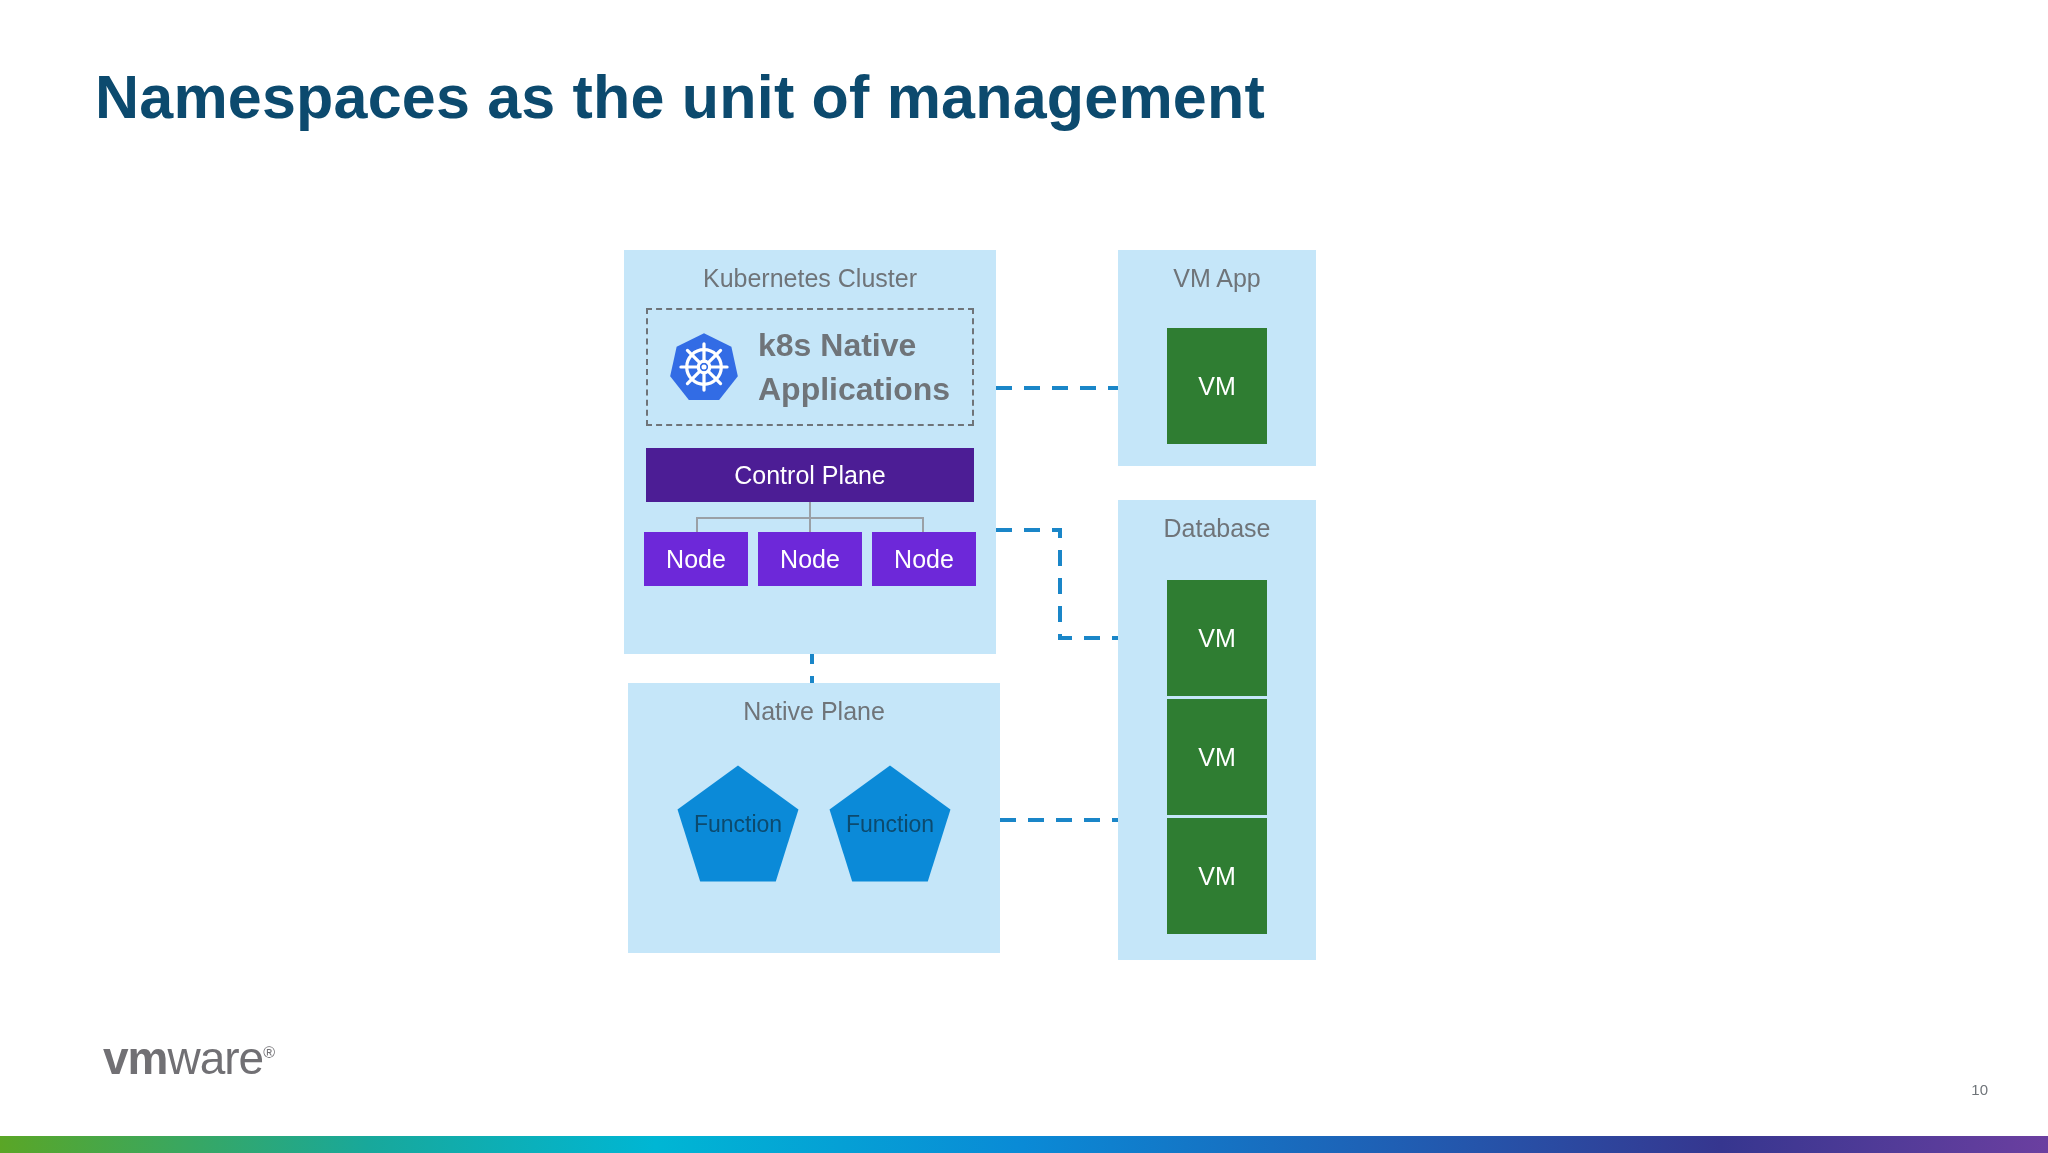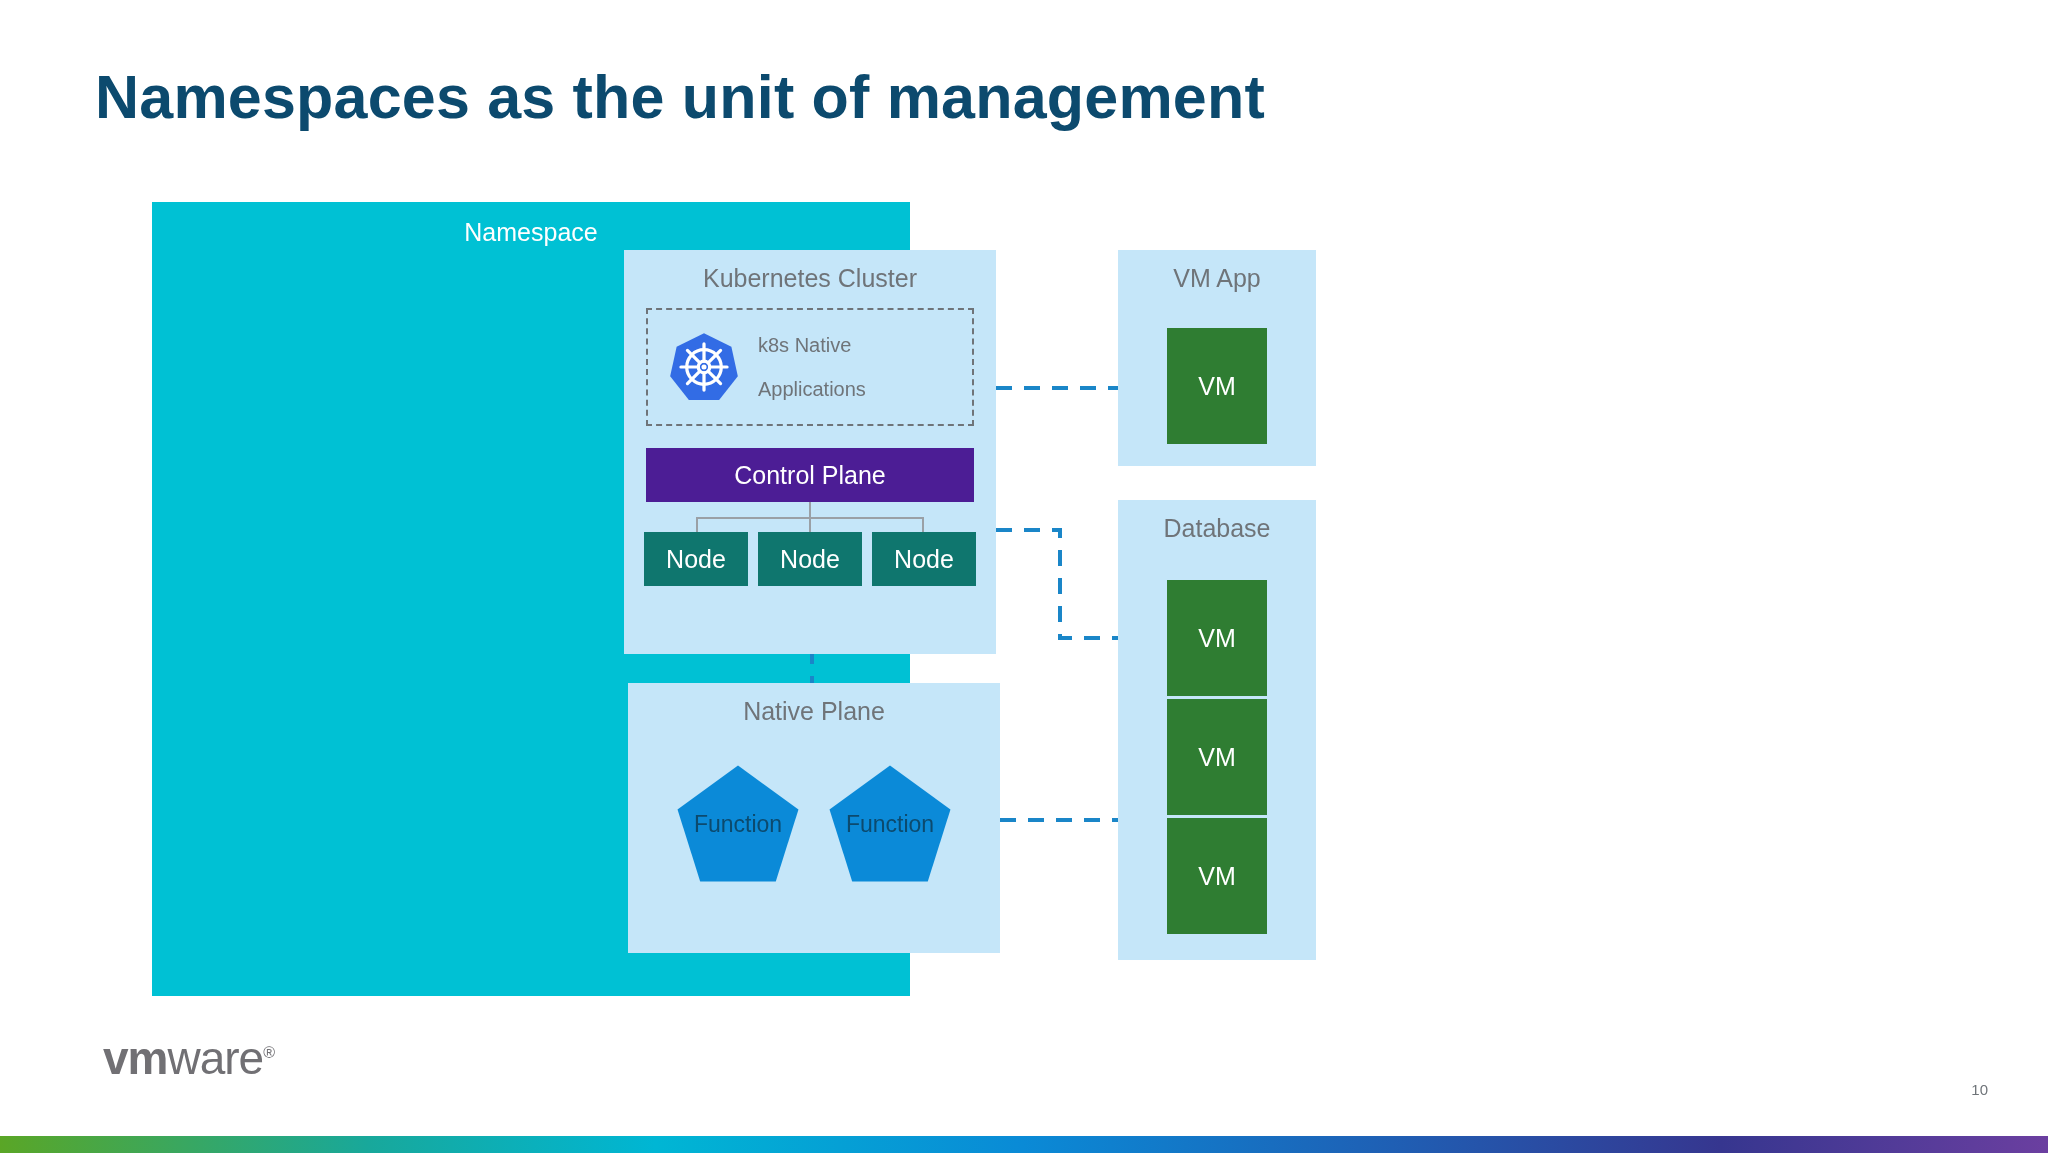--- a/index.html
+++ b/index.html
@@ -87,22 +87,23 @@
   }
   .k8s-logo {
     width: 72px;
     height: 72px;
     margin-left: 20px;
     flex: none;
   }
   .k8s-app-text {
     margin-left: 18px;
     color: #6f7479;
-    font-size: 20px;
+    font-size: 32px;
     line-height: 44px;
+    font-weight: bold;
   }
 
   .control-plane {
     position: absolute;
     left: 22px;
     top: 198px;
     width: 328px;
     height: 54px;
     background: #4c1d95;
     color: #ffffff;
@@ -117,21 +118,21 @@
     left: 20px;
     top: 282px;
     width: 332px;
     height: 54px;
     display: flex;
     justify-content: space-between;
   }
   .node-box {
     width: 104px;
     height: 54px;
-    background: #0f766e;
+    background: #6d28d9;
     color: #ffffff;
     font-size: 25px;
     display: flex;
     align-items: center;
     justify-content: center;
   }
 
   
   .node-connectors {
     position: absolute;
@@ -256,23 +257,20 @@
       #6b3fa0 100%);
   }
 </style>
 </head>
 <body>
 
 <h1 class="slide-title">Namespaces as the unit of management</h1>
 
 <div class="diagram">
 
-  <div class="namespace-box">
-    <div class="namespace-label">Namespace</div>
-  </div>
 
   <svg class="connectors" viewBox="0 0 2048 1060" xmlns="http://www.w3.org/2000/svg">
 
     <path d="M 996 388 L 1118 388" fill="none" stroke="#1a86c8" stroke-width="4" stroke-dasharray="16 12"></path>
 
     <path d="M 996 530 L 1060 530 L 1060 638 L 1118 638" fill="none" stroke="#1a86c8" stroke-width="4" stroke-dasharray="16 12"></path>
 
     <path d="M 812 592 L 812 683" fill="none" stroke="#1a86c8" stroke-width="4" stroke-dasharray="16 12"></path>
 
     <path d="M 1000 820 L 1118 820" fill="none" stroke="#1a86c8" stroke-width="4" stroke-dasharray="16 12"></path>

